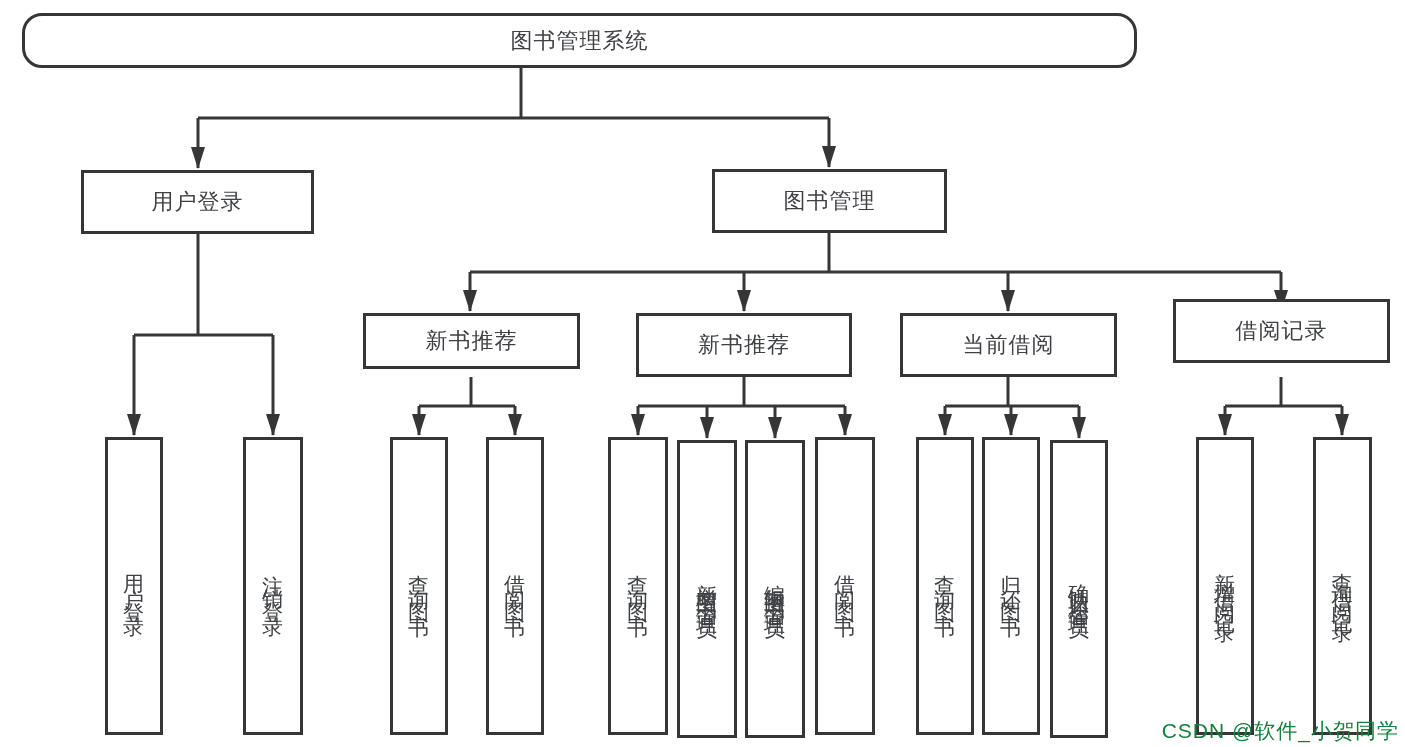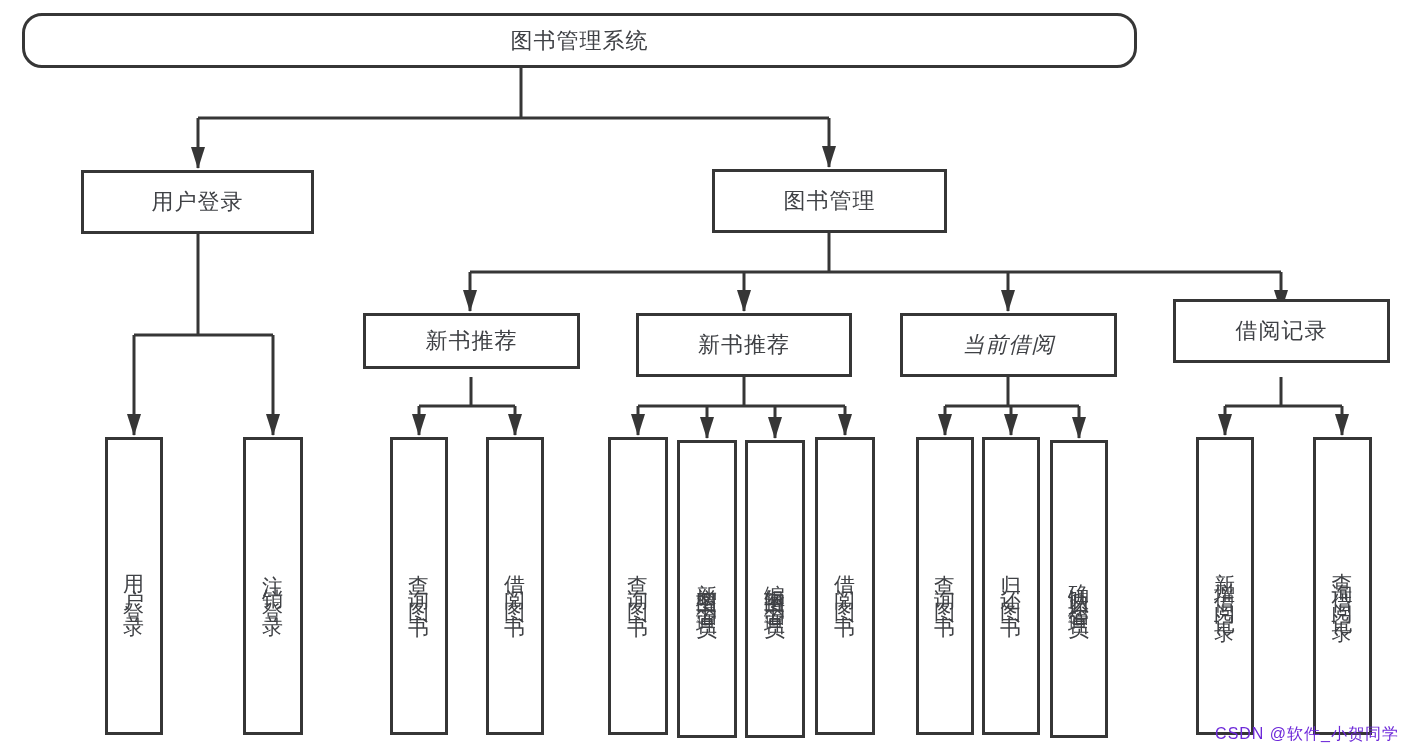--- a/index.html
+++ b/index.html
@@ -14,21 +14,21 @@
   }
   .hlabel{font-size:22px;letter-spacing:1px;white-space:nowrap;}
   .leaf .vt{
     writing-mode:vertical-rl;text-orientation:mixed;font-size:21px;line-height:1;
     white-space:nowrap;color:#3f4145;
   }
   .vt4{letter-spacing:14px;}
   .vt6{letter-spacing:10px;}
   .vt9{letter-spacing:5px;}
   #watermark{
-    position:absolute;right:6px;bottom:2px;z-index:3;color:#6d28d9;font-size:16px;
+    position:absolute;right:6px;bottom:2px;z-index:3;color:#15803d;font-size:21px;
     letter-spacing:1px;white-space:nowrap;
   }
 </style>
 </head>
 <body>
 
 <div id="canvas">
 
   <svg id="lines" viewBox="0 0 1405 747" xmlns="http://www.w3.org/2000/svg">
     <defs>
@@ -90,21 +90,21 @@
   <div class="box" style="left:712px;top:169px;width:235px;height:64px;">
     <span class="hlabel">图书管理</span>
   </div>
 
   <div class="box" style="left:363px;top:313px;width:217px;height:56px;">
     <span class="hlabel">新书推荐</span>
   </div>
   <div class="box" style="left:636px;top:313px;width:216px;height:64px;">
     <span class="hlabel">新书推荐</span>
   </div>
-  <div class="box" style="left:900px;top:313px;width:217px;height:64px;font-style:italic;">
+  <div class="box" style="left:900px;top:313px;width:217px;height:64px;">
     <span class="hlabel">当前借阅</span>
   </div>
   <div class="box" style="left:1173px;top:299px;width:217px;height:64px;">
     <span class="hlabel">借阅记录</span>
   </div>
 
   <div class="box leaf" style="left:105px;top:437px;width:58px;height:298px;">
     <span class="vt vt4">用户登录</span>
   </div>
   <div class="box leaf" style="left:243px;top:437px;width:60px;height:298px;">

